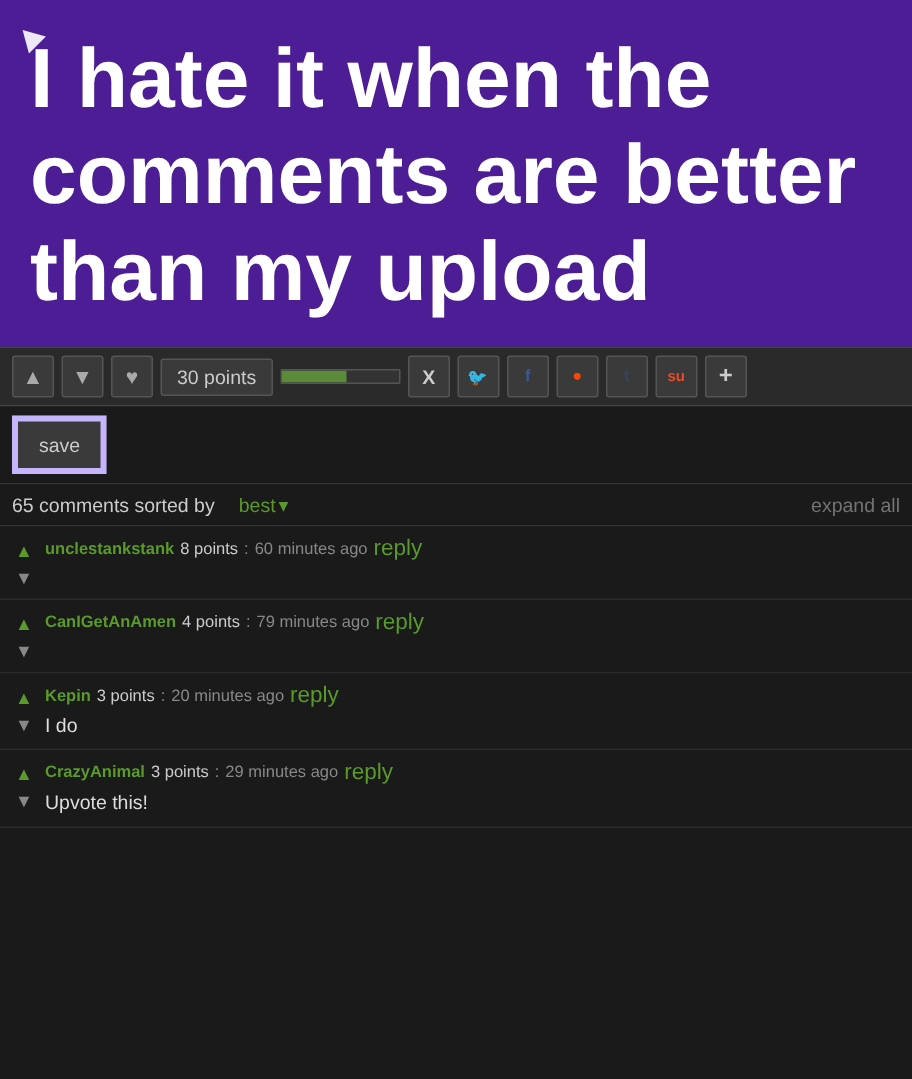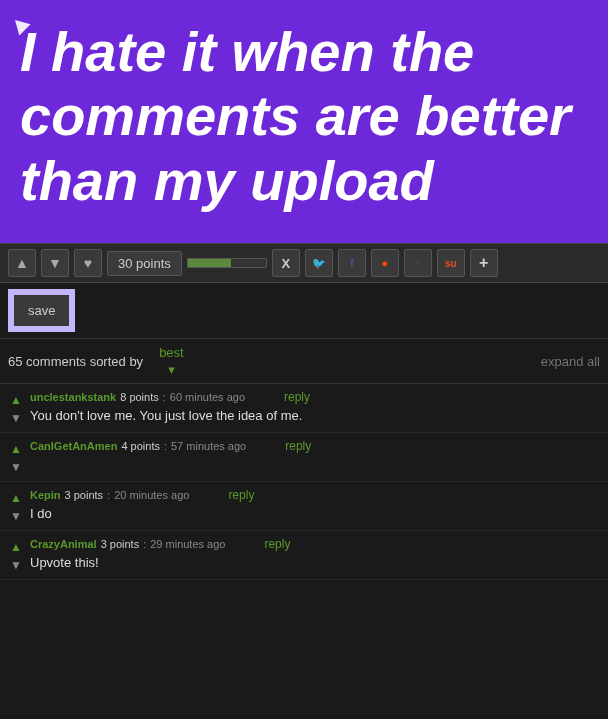--- a/index.html
+++ b/index.html
@@ -7,24 +7,23 @@
       background-color: #1a1a1a;
       color: #ffffff;
       font-family: Arial, sans-serif;
       width: 608px;
       min-height: 719px;
       overflow-x: hidden;
     }
 
     
     #hero {
-      background-color: #6d28d9;
-      padding: 20px 20px 30px 20px;
+      background-color: #4c1d95;
+      padding: 20px 20px 18px 20px;
       position: relative;
-      font-style: italic;
     }
     #hero-text {
       font-size: 56px;
       font-weight: bold;
       line-height: 1.15;
       color: #ffffff;
       font-family: Arial, sans-serif;
     }
     #cursor {
       position: absolute;
@@ -131,21 +130,21 @@
       flex: 1;
       background-color: #1a1a1a;
       border: 1px solid #444;
       color: #888;
       padding: 8px 10px;
       font-size: 13px;
       outline: none;
     }
     #save-btn {
       background-color: #3a3a3a;
-      border: 6px solid #c4b5fd;
+      border: 4px solid #c4b5fd;
       color: #cccccc;
       padding: 8px 14px;
       font-size: 13px;
       cursor: pointer;
       white-space: nowrap;
     }
 
     
     #comments-header {
       display: flex;
@@ -157,21 +156,20 @@
       font-size: 13px;
       color: #cccccc;
     }
     #comments-meta { display: flex; align-items: center; gap: 16px; }
     #sort-dropdown {
       color: #5a9a2a;
       cursor: pointer;
       display: flex;
       align-items: center;
       gap: 2px;
-      flex-direction: column;
     }
     #expand-all-btn {
       color: #737373;
       cursor: pointer;
       font-size: 13px;
     }
 
     
     .comment-row {
       display: flex;
@@ -210,22 +208,21 @@
     .comment-author {
       color: #5a9a2a;
       font-weight: bold;
       cursor: pointer;
     }
     .comment-points { color: #cccccc; text-align: right; }
     .comment-time { color: #888; }
     .comment-reply {
       color: #5a9a2a;
       cursor: pointer;
-      font-size: 12px;
-      margin-left: 35px;
+      font-size: 15px;
     }
     .comment-text {
       color: #dddddd;
       font-size: 13px;
       line-height: 1.4;
     }
   </style>
 </head>
 <body>
 
@@ -273,34 +270,33 @@
         <div class="c-vote-down">▼</div>
       </div>
       <div class="comment-content">
         <div class="comment-meta">
           <span class="comment-author">unclestankstank</span>
           <span class="comment-points">8 points</span>
           <span style="color:#888;">:</span>
           <span class="comment-time">60 minutes ago</span>
           <span class="comment-reply">reply</span>
         </div>
-        <div class="comment-text">You don't love me. You just love the idea of me.</div>
       </div>
     </div>
     <div class="comment-row">
       <div class="comment-vote-col">
         <div class="c-vote-up">▲</div>
         <div class="c-vote-down">▼</div>
       </div>
       <div class="comment-content">
         <div class="comment-meta">
           <span class="comment-author">CanIGetAnAmen</span>
           <span class="comment-points">4 points</span>
           <span style="color:#888;">:</span>
-          <span class="comment-time">57 minutes ago</span>
+          <span class="comment-time">79 minutes ago</span>
           <span class="comment-reply">reply</span>
         </div>
       </div>
     </div>
     <div class="comment-row">
       <div class="comment-vote-col">
         <div class="c-vote-up">▲</div>
         <div class="c-vote-down">▼</div>
       </div>
       <div class="comment-content">

